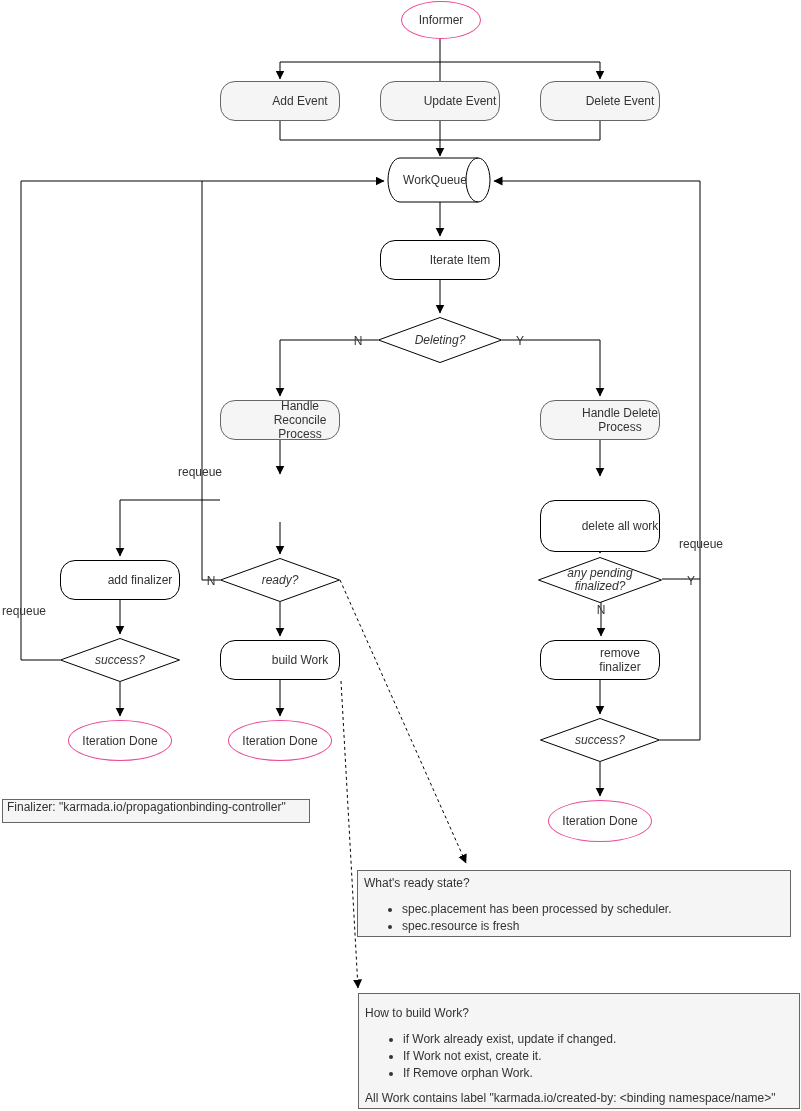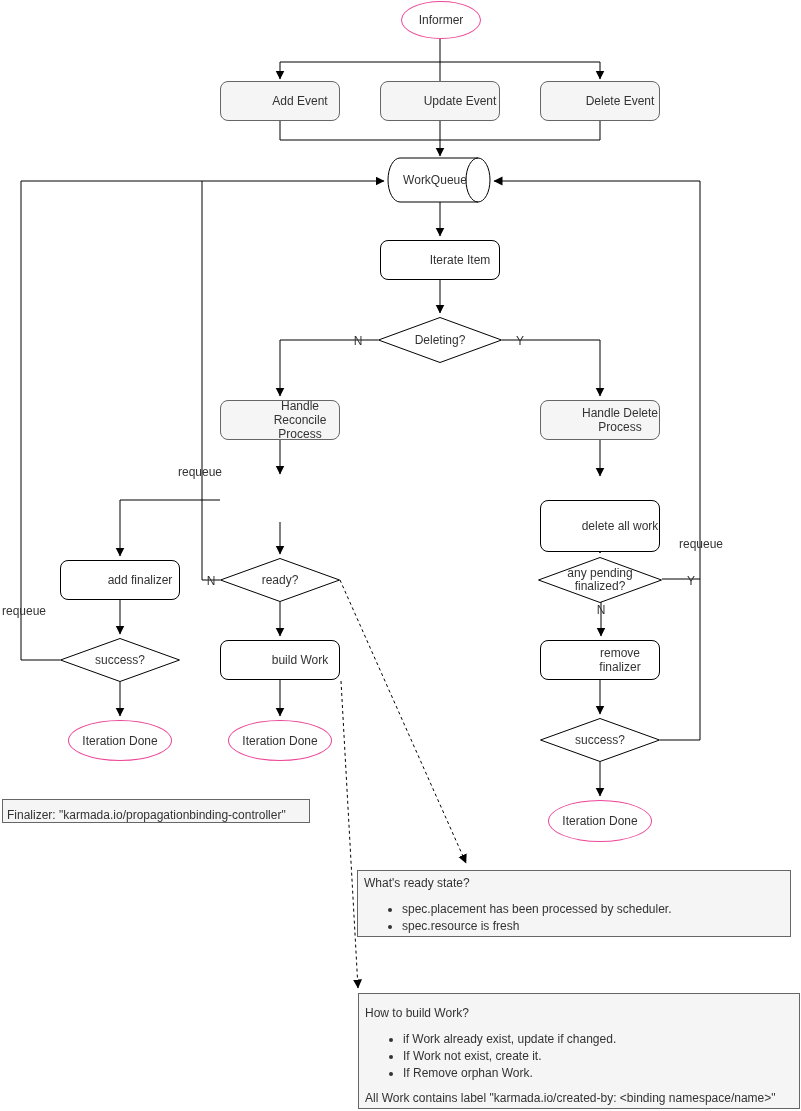--- a/index.html
+++ b/index.html
@@ -6,36 +6,36 @@
   .canvas {
     position:relative; width:801px; height:1111px; background:#ffffff;
     font-family:"Liberation Sans", sans-serif; color:#333333; overflow:hidden;
   }
   .layer { position:absolute; left:0; top:0; }
   .node {
     position:absolute; display:flex; align-items:center; justify-content:center;
     text-align:center; font-size:12px; line-height:14px; color:#333333;
     box-sizing:border-box;
   }
-  .rect  { background:#ffffff; border:1px solid #000000; border-radius:8px;padding-left:40px; }
+  .rect  { background:#ffffff; border:1px solid #000000; border-radius:15px;padding-left:40px; }
   .gray  { background:#f5f5f5; border-color:#666666; }
   .ellipse { background:#ffffff; border:1px solid #ec4899; border-radius:50%; }
-  .diamond { background:transparent; }
+  .diamond { background:transparent;font-style:italic; }
   .diamond > svg { position:absolute; left:0; top:0; }
   .diamond polygon { fill:#ffffff; stroke:#000000; stroke-width:1; }
   .dlabel { position:relative; z-index:1; padding:0 6px; }
   .edge-label {
     position:absolute; transform:translate(-50%,-50%);
     font-size:12px; line-height:12px; color:#333333; white-space:nowrap;
   }
   .note {
     position:absolute; background:#f5f5f5; border:1px solid #666666;
     box-sizing:border-box; font-size:12px; color:#333333;
   }
-  .note-finalizer { display:flex; align-items:flex-end; padding:0 4px; white-space:nowrap; }
+  .note-finalizer { display:flex; align-items:flex-start; padding:0 4px; white-space:nowrap; }
   .note-block { padding:5px 6px; line-height:15px; }
   .note-block ul { margin:11px 0 0 0; padding-left:38px; }
   .note-block li { margin:0 0 2px 0; }
   .note-footer { margin-top:10px; }
   .wq-label { position:absolute; display:flex; align-items:center; justify-content:center;
     font-size:12px; color:#333333;text-align:right; }
 </style>
 </head>
 <body>
 

